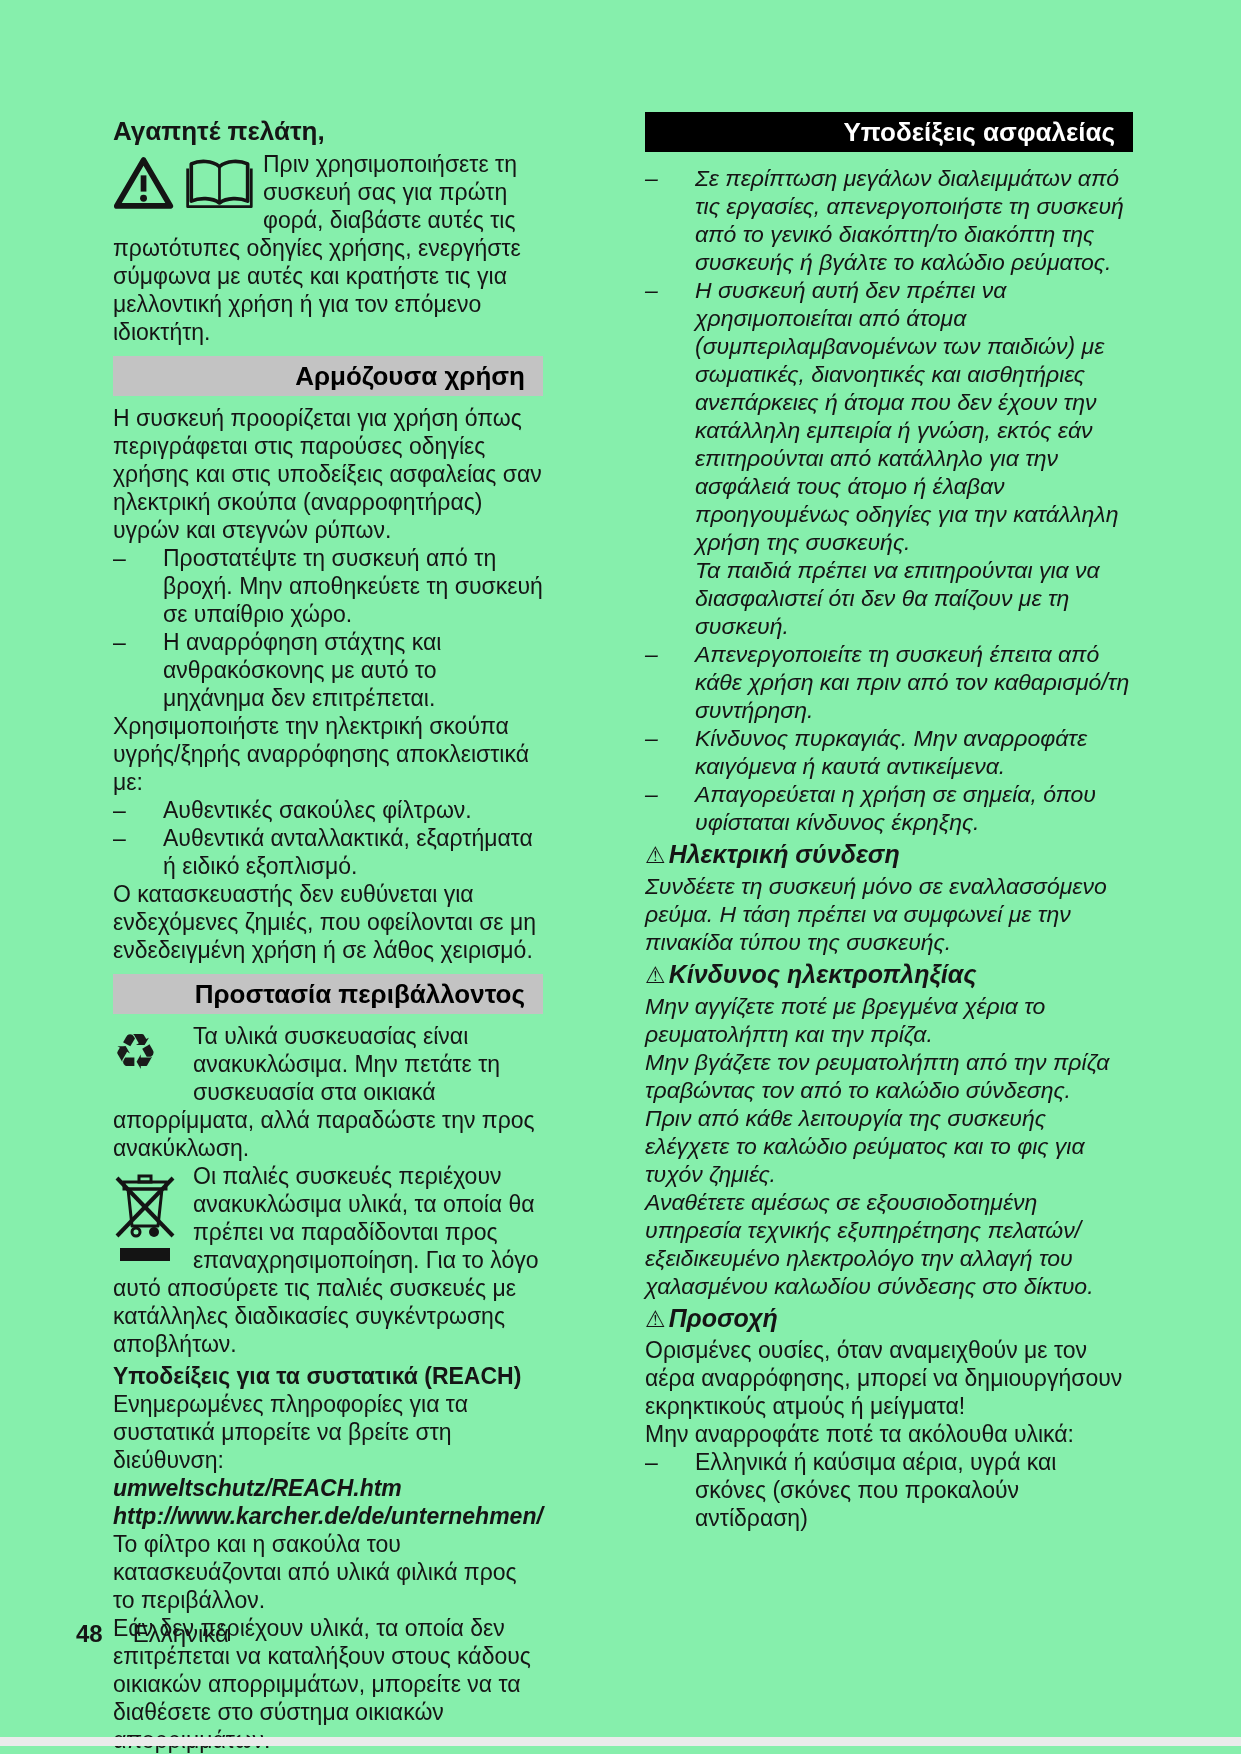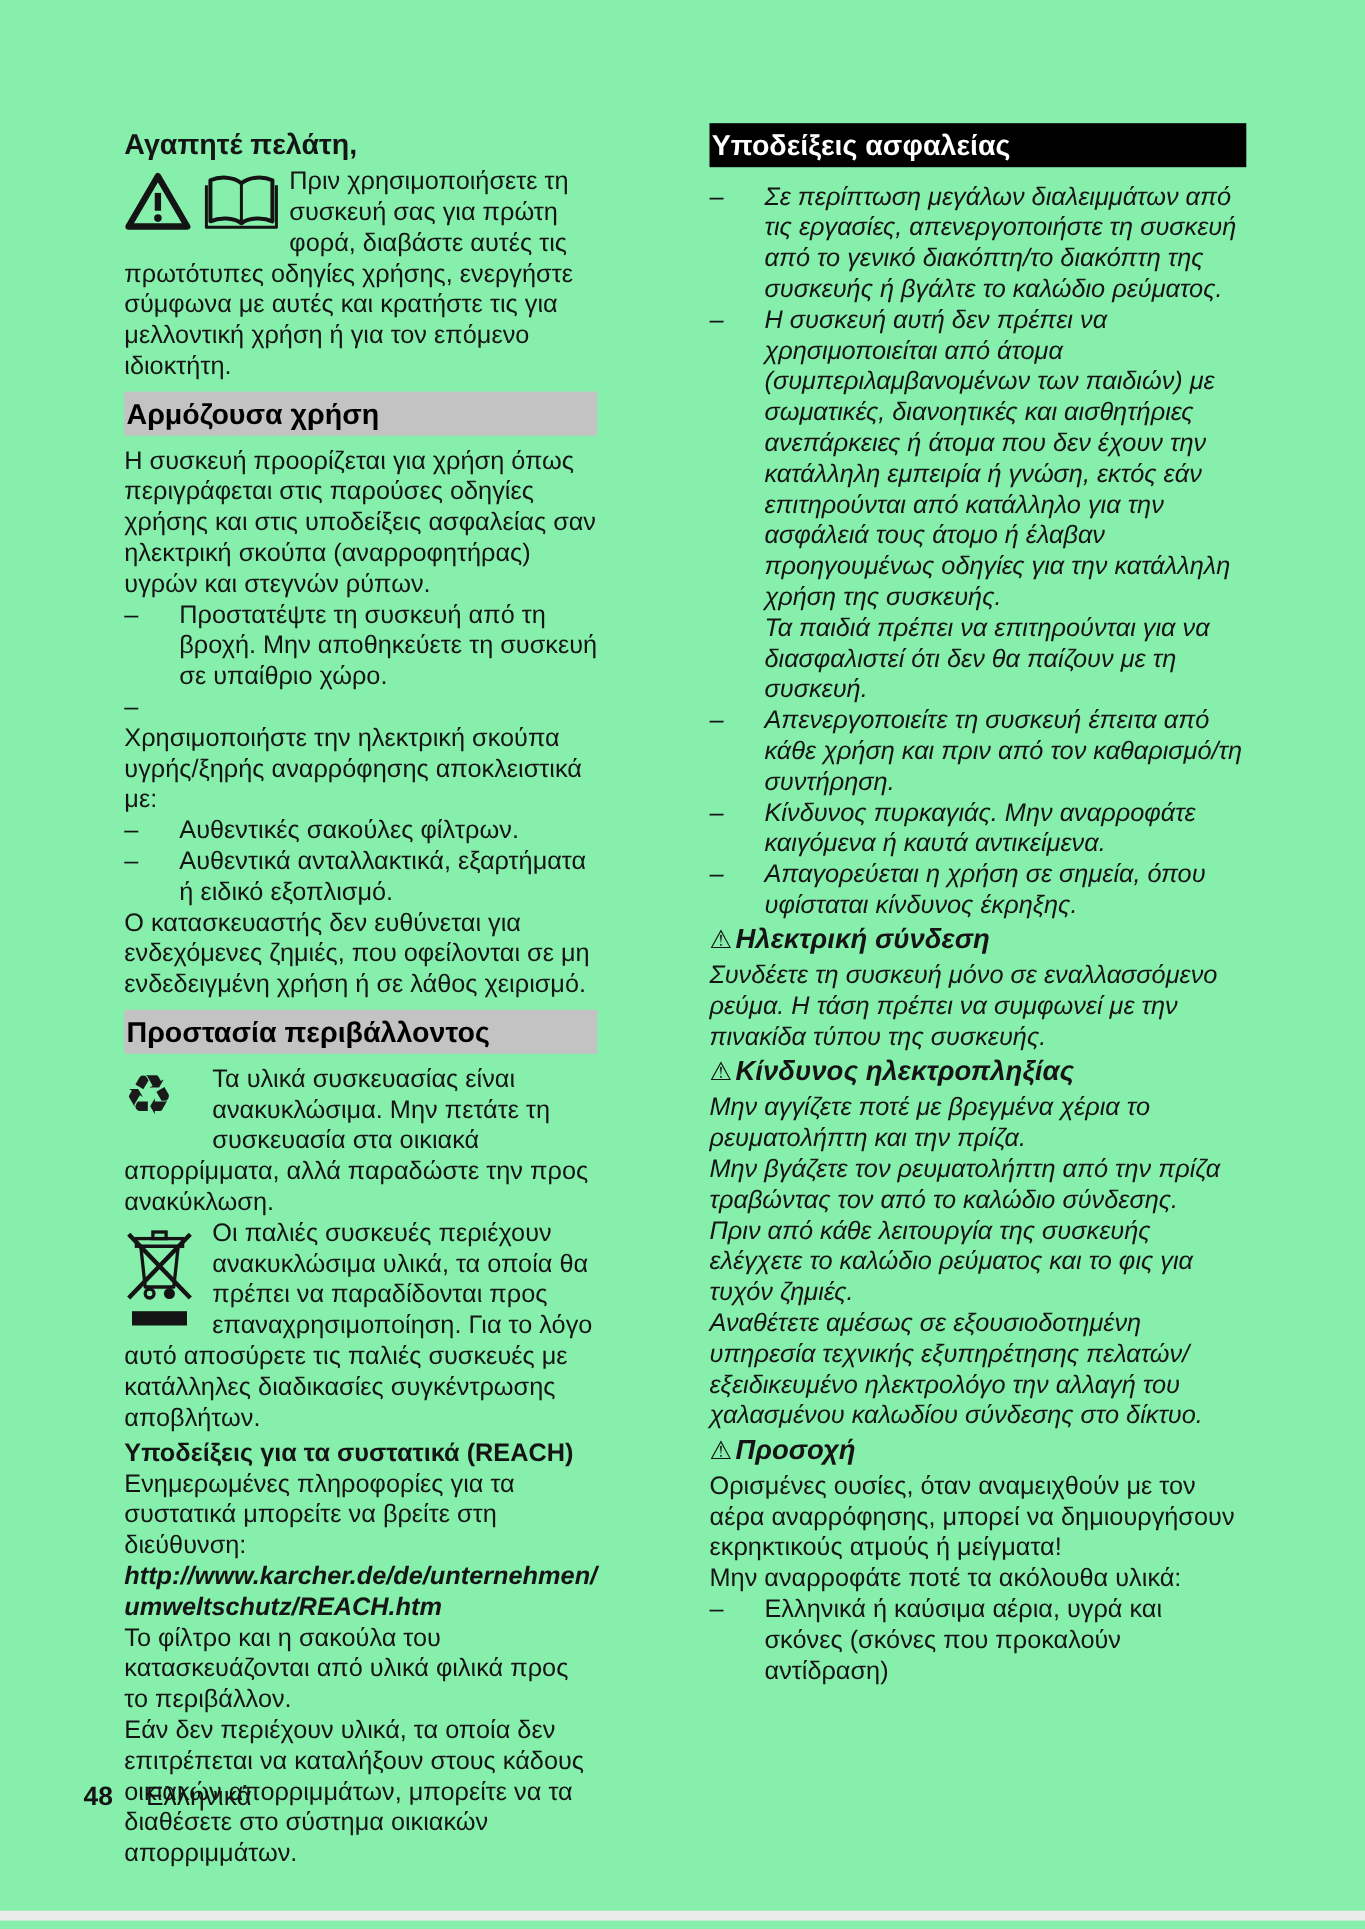--- a/index.html
+++ b/index.html
@@ -11,21 +11,21 @@
   .page{position:absolute;inset:0;background:#86efac;overflow:hidden;}
   .col{position:absolute;font-size:23px;line-height:28px;}
   .col-left{left:113px;top:116px;width:430px;}
   .col-right{left:645px;top:112px;width:488px;}
   p{margin:0;}
   .greeting{font-weight:bold;font-size:26px;line-height:30px;margin:0 0 4px 0;}
   .icon-float{float:left;width:142px;height:62px;display:flex;align-items:center;gap:10px;margin:2px 8px 2px 0;}
   .clear{clear:both;}
   .bar{
     background:#c3c3c3;color:#000;font-weight:bold;font-size:26px;line-height:30px;
-    text-align:left;padding:5px 2px;margin:10px 0 8px 0;clear:both;
+    text-align:right;padding:5px 18px;margin:10px 0 8px 0;clear:both;
   }
   .bar-dark{background:#000;color:#fff;margin:0 0 12px 0;}
   .li{display:flex;}
   .li .dash{flex:0 0 50px;}
   .li .txt{flex:1;}
   .it{font-style:italic;}
   .whead{font-weight:bold;font-style:italic;font-size:25px;line-height:30px;margin:3px 0 2px 0;}
   .tri{font-style:normal;font-weight:bold;font-family:"DejaVu Sans",sans-serif;font-size:23px;margin-right:3px;}
   .reach-h{font-weight:bold;margin-top:4px;}
   .url-line{font-weight:bold;font-style:italic;}
@@ -68,20 +68,21 @@
     <div class="bar">Αρμόζουσα χρήση</div>
 
     <p>Η συσκευή προορίζεται για χρήση όπως περιγράφεται στις παρούσες οδηγίες χρήσης και στις υποδείξεις ασφαλείας σαν ηλεκτρική σκούπα (αναρροφητήρας) υγρών και στεγνών ρύπων.</p>
 
     <div class="li">
       <span class="dash">–</span>
       <div class="txt">Προστατέψτε τη συσκευή από τη βροχή. Μην αποθηκεύετε τη συσκευή σε υπαίθριο χώρο.</div>
     </div>
     <div class="li">
       <span class="dash">–</span>
+      <div class="txt">Η αναρρόφηση στάχτης και ανθρακόσκονης με αυτό το μηχάνημα δεν επιτρέπεται.</div>
     </div>
 
     <p>Χρησιμοποιήστε την ηλεκτρική σκούπα υγρής/ξηρής αναρρόφησης αποκλειστικά με:</p>
 
     <div class="li">
       <span class="dash">–</span>
       <div class="txt">Αυθεντικές σακούλες φίλτρων.</div>
     </div>
     <div class="li">
       <span class="dash">–</span>
@@ -112,22 +113,22 @@
           <line x1="60" y1="14" x2="4" y2="72" stroke="#141414" stroke-width="4"></line>
           <rect x="7" y="84" width="50" height="13" fill="#141414"></rect>
         </svg>
       </span>
       <p>Οι παλιές συσκευές περιέχουν ανακυκλώσιμα υλικά, τα οποία θα πρέπει να παραδίδονται προς επαναχρησιμοποίηση. Για το λόγο αυτό αποσύρετε τις παλιές συσκευές με κατάλληλες διαδικασίες συγκέντρωσης αποβλήτων.</p>
       <div class="clear"></div>
     </div>
 
     <p class="reach-h">Υποδείξεις για τα συστατικά (REACH)</p>
     <p>Ενημερωμένες πληροφορίες για τα συστατικά μπορείτε να βρείτε στη διεύθυνση:</p>
+    <p class="url-line">umweltschutz/REACH.htm</p>
     <p class="url-line">http://www.karcher.de/de/unternehmen/</p>
-    <p class="url-line">umweltschutz/REACH.htm</p>
 
     <p>Το φίλτρο και η σακούλα του κατασκευάζονται από υλικά φιλικά προς το περιβάλλον.</p>
     <p>Εάν δεν περιέχουν υλικά, τα οποία δεν επιτρέπεται να καταλήξουν στους κάδους οικιακών απορριμμάτων, μπορείτε να τα διαθέσετε στο σύστημα οικιακών απορριμμάτων.</p>
 
   </div>
 
   <div class="col col-right">
 
     <div class="bar bar-dark">Υποδείξεις ασφαλείας</div>
 

